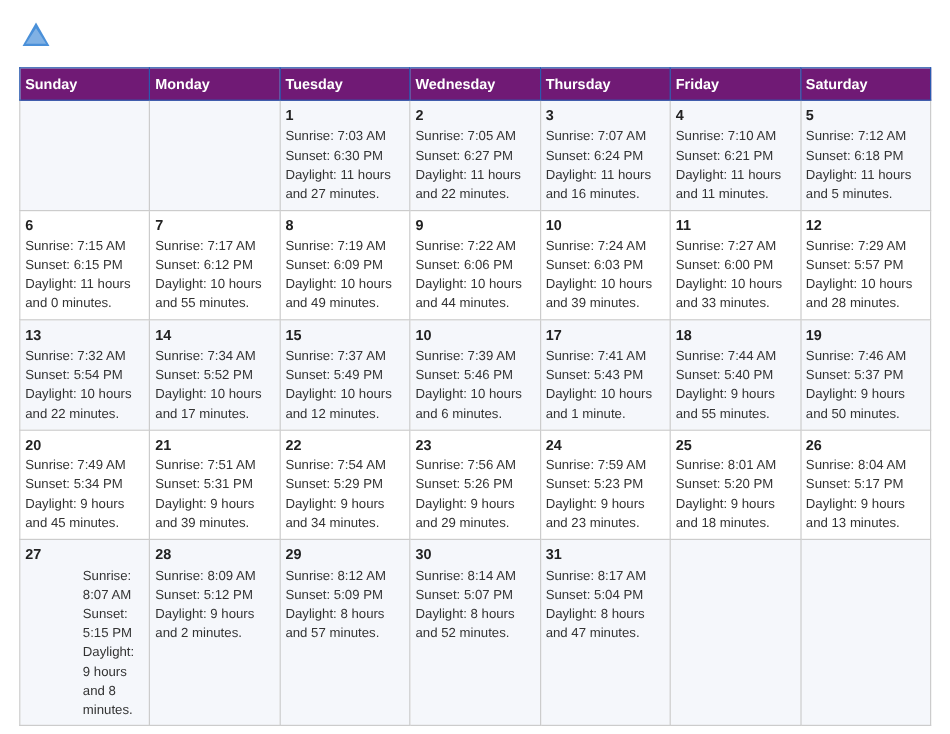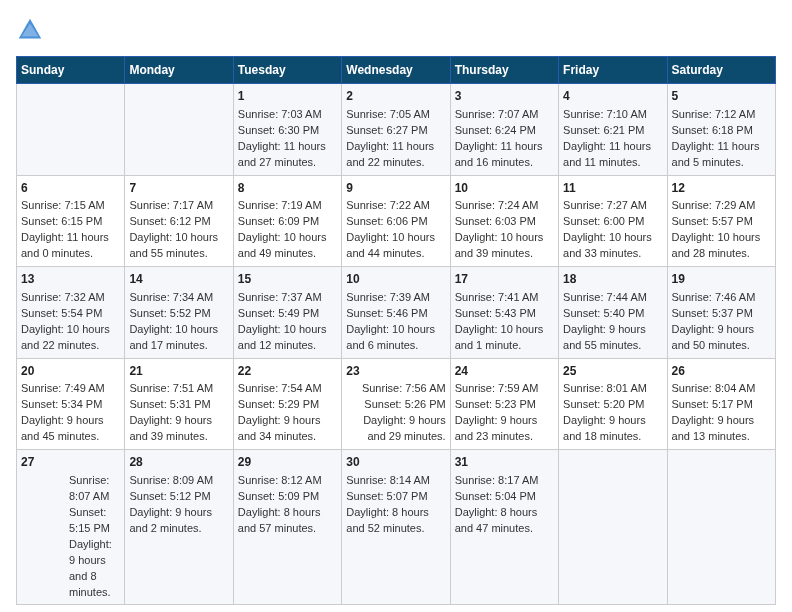--- a/index.html
+++ b/index.html
@@ -46,21 +46,21 @@
     .location-title {
       font-size: 16px;
       color: #444;
     }
     table {
       width: 100%;
       border-collapse: collapse;
       font-size: 10.5px;
     }
     thead tr th {
-      background: #0c4a6e;
+      background: #701a75;
       color: #fff;
       padding: 6px 4px;
       text-align: left;
       font-size: 12px;
       font-weight: bold;
       border: 1px solid #2a5aaf;
     }
     tbody tr td {
       border: 1px solid #ccc;
       vertical-align: top;
@@ -257,21 +257,21 @@
 Daylight: 9 hours and 39 minutes.</div>
         </td>
         <td>
           <span class="day-num">22</span>
           <div class="day-info" style="white-space: pre-line;">Sunrise: 7:54 AM
 Sunset: 5:29 PM
 Daylight: 9 hours and 34 minutes.</div>
         </td>
         <td>
           <span class="day-num">23</span>
-          <div class="day-info" style="white-space: pre-line; text-align: right;">Sunrise: 7:56 AM
+          <div class="day-info" style="white-space: pre-line;">Sunrise: 7:56 AM
 Sunset: 5:26 PM
 Daylight: 9 hours and 29 minutes.</div>
         </td>
         <td>
           <span class="day-num">24</span>
           <div class="day-info" style="white-space: pre-line;">Sunrise: 7:59 AM
 Sunset: 5:23 PM
 Daylight: 9 hours and 23 minutes.</div>
         </td>
         <td>

